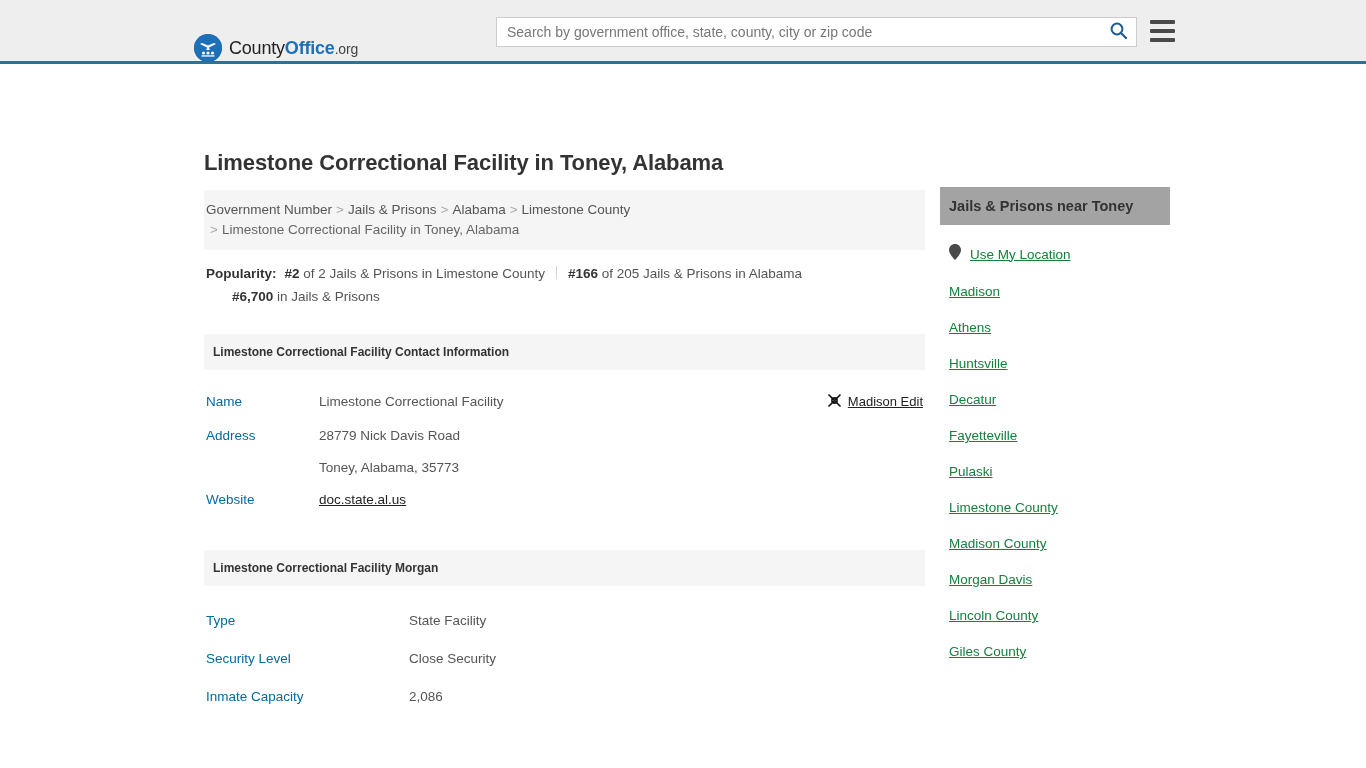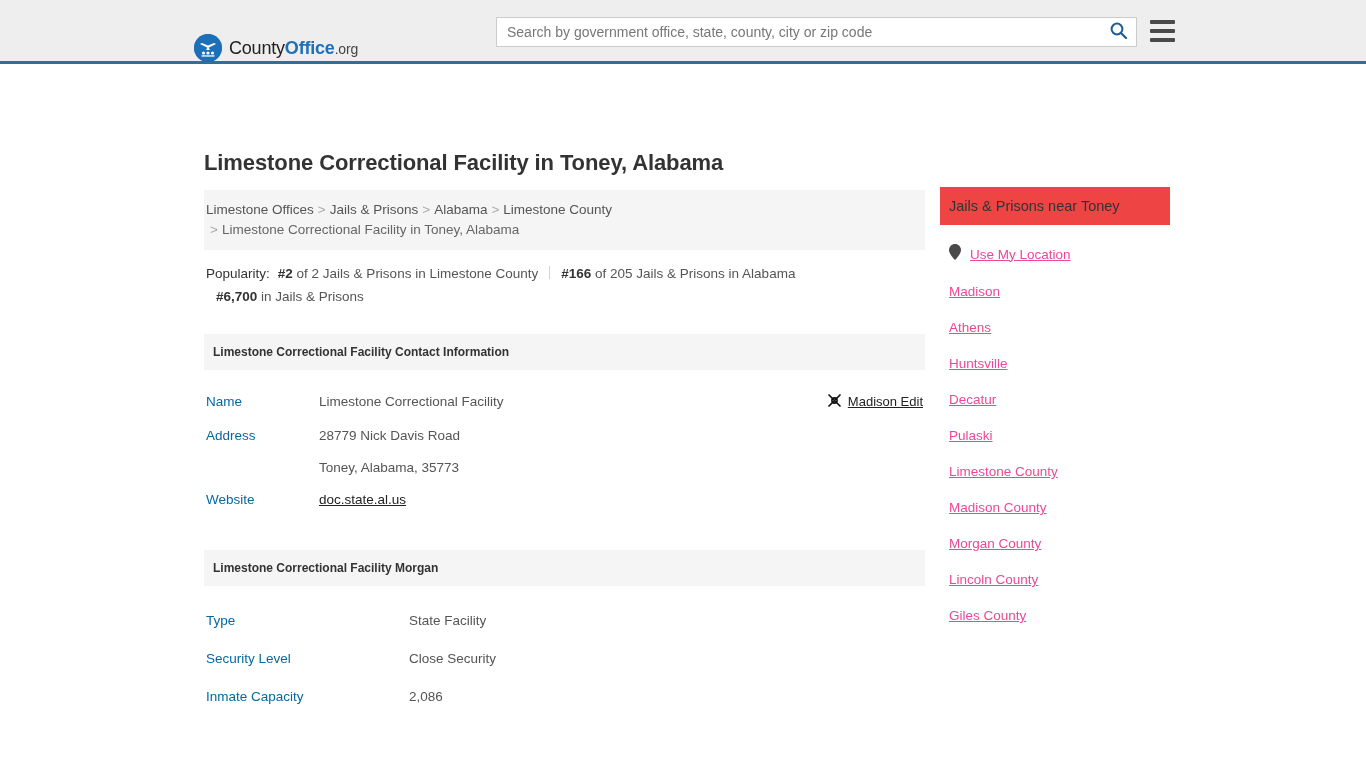--- a/index.html
+++ b/index.html
@@ -129,21 +129,21 @@
   .breadcrumb .current { color: #666666; }
 
   
   .popularity {
     font-size: 13.5px;
     color: #555555;
     line-height: 23px;
     padding: 12px 0 0 2px;
     max-width: 700px;
   }
-  .popularity .lbl { font-weight: normal; color: #333333; margin-right: 8px; }
+  .popularity .lbl { font-weight: bold; color: #333333; margin-right: 8px; }
   .popularity .rank { font-weight: bold; color: #333333; }
   .pop-item { white-space: nowrap; }
   .pop-divider {
     display: inline-block;
     border-left: 1px solid #d5d5d5;
     height: 13px;
     margin: 0 11px -1px 11px;
   }
 
   
@@ -198,32 +198,32 @@
     vertical-align: -2px;
     margin-right: 6px;
   }
 
   
   .details-table td { padding: 9px 0; }
   .details-table td.k { width: 205px; }
 
   
   .side-head {
-    background: #ef4444;
+    background: #a3a3a3;
     padding: 11px 10px 11px 9px;
     font-size: 14.5px;
-    font-weight: normal;
+    font-weight: bold;
     color: #333333;
   }
   .side-list { padding: 10px 0 0 9px; }
   .side-item {
     display: block;
     padding: 9px 0;
     font-size: 13.5px;
-    color: #ec4899;
+    color: #15803d;
     text-decoration: underline;
     line-height: 18px;
   }
   .side-item.with-icon {
     display: flex;
     align-items: center;
     gap: 9px;
     text-decoration: none;
   }
   .side-item.with-icon .lbl-txt { text-decoration: underline; }
@@ -268,27 +268,27 @@
   </button>
 </div>
 
 <div class="page">
 
   <div class="main-col">
 
     <h1 class="page-title">Limestone Correctional Facility in Toney, Alabama</h1>
 
     <nav class="breadcrumb">
-      <a>Limestone Offices</a><span class="sep">&gt;</span><a>Jails &amp; Prisons</a><span class="sep">&gt;</span><a>Alabama</a><span class="sep">&gt;</span><a>Limestone County</a><br><span class="sep">&gt;</span><span class="current">Limestone Correctional Facility in Toney, Alabama</span>
+      <a>Government Number</a><span class="sep">&gt;</span><a>Jails &amp; Prisons</a><span class="sep">&gt;</span><a>Alabama</a><span class="sep">&gt;</span><a>Limestone County</a><br><span class="sep">&gt;</span><span class="current">Limestone Correctional Facility in Toney, Alabama</span>
     </nav>
 
     <div class="popularity">
       <span class="lbl">Popularity:</span><span class="pop-item"><span class="rank">#2</span>
         <span>of 2 Jails &amp; Prisons in Limestone County</span></span><span class="pop-divider"></span><span class="pop-item"><span class="rank">#166</span>
-        <span>of 205 Jails &amp; Prisons in Alabama</span></span><br><span class="pop-item" style="margin-left:10px;"><span class="rank">#6,700</span>
+        <span>of 205 Jails &amp; Prisons in Alabama</span></span><br><span class="pop-item" style="margin-left:26px;"><span class="rank">#6,700</span>
         <span>in Jails &amp; Prisons</span></span>
     </div>
 
     <div class="section-head">Limestone Correctional Facility Contact Information</div>
 
     <table class="info-table">
       <tbody>
           <tr>
         <td class="k">Name</td>
         <td class="v">Limestone Correctional Facility</td>
@@ -348,22 +348,23 @@
             <path d="M6 0 C2.7 0 0 2.7 0 6 C0 10.2 6 16 6 16 C6 16 12 10.2 12 6 C12 2.7 9.3 0 6 0 Z" fill="#4a4a4a"></path>
           </svg>
         </span>
         <span class="lbl-txt">Use My Location</span>
       </a>
 
       <a class="side-item">Madison</a>
       <a class="side-item">Athens</a>
       <a class="side-item">Huntsville</a>
       <a class="side-item">Decatur</a>
+      <a class="side-item">Fayetteville</a>
       <a class="side-item">Pulaski</a>
       <a class="side-item">Limestone County</a>
       <a class="side-item">Madison County</a>
-      <a class="side-item">Morgan County</a>
+      <a class="side-item">Morgan Davis</a>
       <a class="side-item">Lincoln County</a>
       <a class="side-item">Giles County</a>
     </div>
   </aside>
 
 </div>
 
 </body></html>

